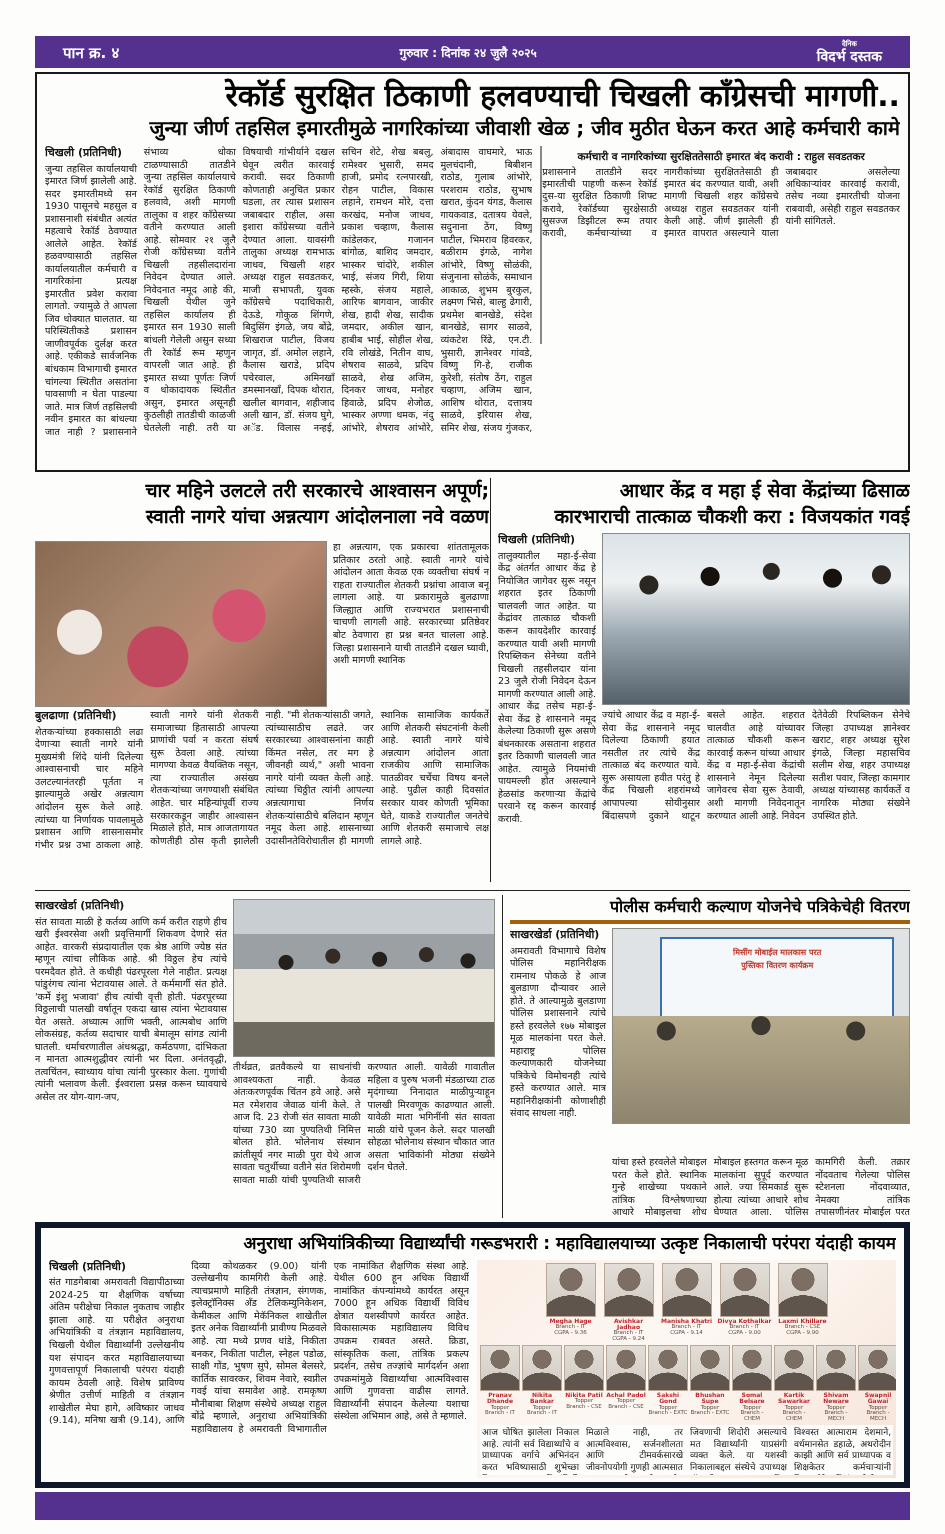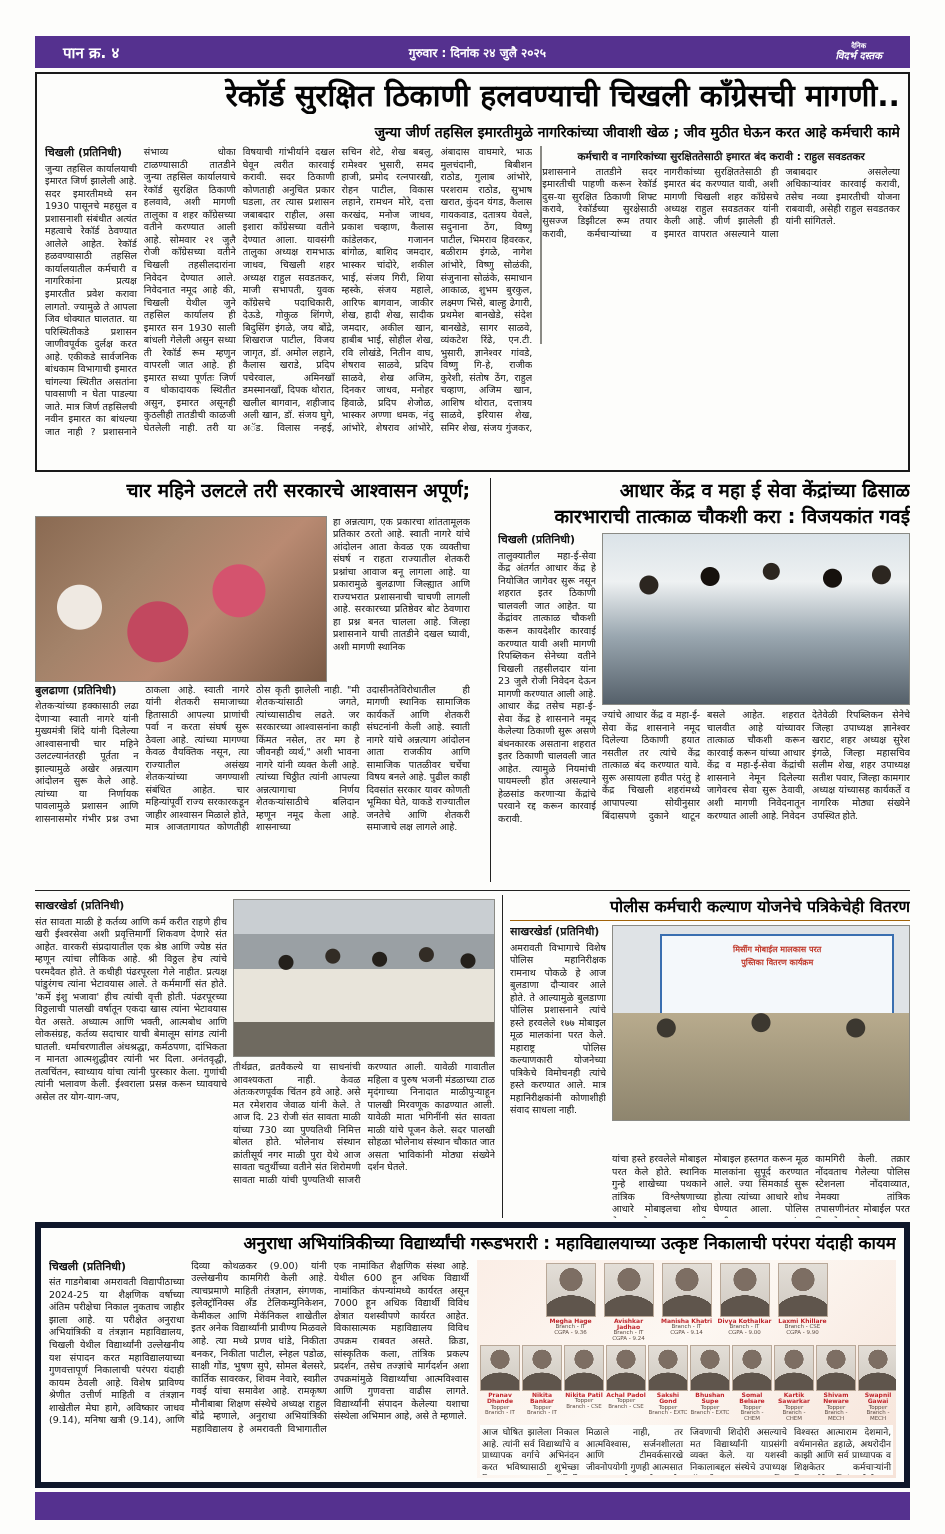--- a/index.html
+++ b/index.html
@@ -6,49 +6,49 @@
   .page{position:relative;width:945px;height:1534px;background:#fdfdfb;margin:0 auto;
         font-family:"DejaVu Sans",sans-serif;color:#141414;overflow:hidden;}
   
   .topbar{position:absolute;left:35px;right:35px;top:36px;height:32px;background:#55318f;
           color:#fff;display:flex;align-items:center;justify-content:space-between;
           padding:0 28px;box-sizing:border-box;font-weight:bold;}
   .topbar .pageno{font-size:15px;}
   .topbar .date{font-size:12px;}
   .brand{text-align:center;line-height:1;}
   .brand .small{display:block;font-size:7px;margin-bottom:1px;}
-  .brand .main{display:block;font-size:10px;font-style:italic;}
+  .brand .main{display:block;font-size:14px;}
   
   .headline{font-weight:bold;text-align:right;white-space:nowrap;overflow:hidden;color:#050505;}
   .dl{display:block;font-weight:bold;font-size:11px;margin-bottom:2px;}
   .colbody{font-size:9.5px;line-height:1.32;text-align:justify;overflow:hidden;}
   .photo{position:relative;border:1px solid #8a8a84;overflow:hidden;box-sizing:border-box;}
   .vr{border-right:1.5px solid #222;}
   
   .a1{position:absolute;left:35px;top:72px;width:875px;height:400px;border:2px solid #1a1a1a;
       box-sizing:border-box;padding:4px 8px;}
   .a1 .h1{font-size:30px;line-height:1.2;}
-  .a1 .h2{font-size:14px;line-height:1.3;margin-top:9px;}
+  .a1 .h2{font-size:20px;line-height:1.3;margin-top:1px;}
   .a1-content{display:flex;gap:8px;margin-top:5px;height:296px;}
   .a1-left{flex:0 0 57%;column-count:5;column-gap:7px;}
   .a1-right{flex:1;display:flex;flex-direction:row;}
   .photo1{height:198px;background:
      radial-gradient(circle at 18% 38%,#2f2a24 0 7px,transparent 8px),
      radial-gradient(circle at 34% 42%,#3a332b 0 7px,transparent 8px),
      radial-gradient(circle at 52% 40%,#2f2a24 0 7px,transparent 8px),
      radial-gradient(circle at 70% 37%,#3a332b 0 7px,transparent 8px),
      radial-gradient(circle at 86% 41%,#2f2a24 0 7px,transparent 8px),
      linear-gradient(180deg,#c9b89d 0%,#b5a184 30%,#8f7c64 55%,#d9d2c4 70%,#6b5c49 100%);}
   .a1-caption{margin-top:4px;flex:1;display:flex;flex-direction:column;overflow:hidden;}
   .cap-title{font-weight:bold;font-size:10.5px;text-align:center;line-height:1.3;}
   .cap-body{margin-top:2px;column-count:3;column-gap:7px;font-size:9.5px;line-height:1.3;
             text-align:justify;overflow:hidden;flex:1;}
   
   .row2{position:absolute;left:35px;top:478px;width:875px;height:404px;display:flex;box-sizing:border-box;}
-  .a2{width:456px;box-sizing:border-box;padding-right:20px;display:flex;flex-direction:column;}
+  .a2{width:456px;box-sizing:border-box;padding-right:1px;display:flex;flex-direction:column;}
   .a2 .hl{font-size:19px;line-height:1.35;}
   .a2-top{display:flex;gap:6px;margin-top:12px;height:164px;}
   .photo2{width:292px;height:166px;background:
      radial-gradient(circle at 70% 45%,#d4536e 0 26px,transparent 27px),
      radial-gradient(circle at 42% 70%,#c2485f 0 30px,transparent 31px),
      radial-gradient(circle at 15% 55%,#efe9e2 0 22px,transparent 23px),
      linear-gradient(135deg,#8a6a52 0%,#a4836a 35%,#b98a72 60%,#7a5a45 100%);}
   .a2-side{flex:1;}
   .a2-bottom{margin-top:4px;flex:1;column-count:4;column-gap:7px;overflow:hidden;}
   .a3{flex:1;box-sizing:border-box;padding-left:7px;display:flex;flex-direction:column;}
@@ -74,21 +74,21 @@
   .a4-right{flex:1;display:flex;flex-direction:column;}
   .photo4{height:158px;background:
      radial-gradient(circle at 20% 40%,#24201b 0 7px,transparent 8px),
      radial-gradient(circle at 38% 36%,#322c25 0 7px,transparent 8px),
      radial-gradient(circle at 56% 38%,#24201b 0 7px,transparent 8px),
      radial-gradient(circle at 74% 35%,#322c25 0 7px,transparent 8px),
      radial-gradient(circle at 90% 39%,#24201b 0 7px,transparent 8px),
      linear-gradient(180deg,#c9ced2 0 22%,#9aa0a4 22% 44%,#e8e4da 44% 78%,#6f6a60 78% 100%);}
   .a4-body{margin-top:4px;flex:1;column-count:2;column-gap:7px;overflow:hidden;}
   .a5{flex:1;box-sizing:border-box;padding-left:7px;display:flex;flex-direction:column;border-left:1.5px solid #222;}
-  .a5 .hl{font-size:16px;border-bottom:1px solid #a16207;padding-bottom:3px;}
+  .a5 .hl{font-size:16px;border-bottom:4px solid #a16207;padding-bottom:3px;}
   .a5-main{display:flex;gap:6px;margin-top:4px;flex:1;overflow:hidden;}
   .a5-leftcol{width:96px;flex:none;}
   .a5-right{flex:1;display:flex;flex-direction:column;gap:28px;}
   .photo5{height:196px;background:linear-gradient(180deg,#dfe3e6 0 48%,#bdb49c 48%,#8e856e 100%);}
   .photo5 .banner{position:absolute;top:8px;left:16%;right:5%;height:44%;background:#f4f8fb;
      border:2px solid #3a6fb0;color:#c0392b;font-weight:bold;font-size:8px;text-align:center;
      padding-top:8px;line-height:1.6;box-sizing:border-box;}
   .photo5 .officers{position:absolute;bottom:0;left:0;right:0;height:55%;background:
      radial-gradient(circle at 18% 14%,#3c3830 0 9px,transparent 10px),
      radial-gradient(circle at 50% 9%,#3c3830 0 9px,transparent 10px),
@@ -150,20 +150,21 @@
           <div class="cap-title">कर्मचारी व नागरिकांच्या सुरक्षिततेसाठी इमारत बंद करावी : राहुल सवडतकर</div>
           <div class="cap-body">प्रशासनाने तातडीने सदर इमारतीची पाहणी करून रेकॉर्ड दुस-या सुरक्षित ठिकाणी शिफ्ट करावे, रेकॉर्डच्या सुरक्षेसाठी सुसज्ज डिझीटल रूम तयार करावी, कर्मचाऱ्यांच्या व नागरीकांच्या सुरक्षिततेसाठी ही इमारत बंद करण्यात यावी, अशी मागणी चिखली शहर काँग्रेसचे अध्यक्ष राहुल सवडतकर यांनी केली आहे. जीर्ण झालेली ही इमारत वापरात असल्याने याला जबाबदार असलेल्या अधिकाऱ्यांवर कारवाई करावी, तसेच नव्या इमारतीची योजना राबवावी, असेही राहुल सवडतकर यांनी सांगितले.</div>
         </div>
       </div>
     </div>
   </section>
 
   <div class="row2">
     <section class="a2 vr">
       <div class="headline hl">चार महिने उलटले तरी सरकारचे आश्वासन अपूर्ण;</div>
+      <div class="headline hl">स्वाती नागरे यांचा अन्नत्याग आंदोलनाला नवे वळण</div>
       <div class="a2-top">
         <div class="photo photo2"></div>
         <div class="a2-side colbody">हा अन्नत्याग, एक प्रकारचा शांततामूलक प्रतिकार ठरतो आहे. स्वाती नागरे यांचे आंदोलन आता केवळ एक व्यक्तीचा संघर्ष न राहता राज्यातील शेतकरी प्रश्नांचा आवाज बनू लागला आहे. या प्रकारामुळे बुलढाणा जिल्ह्यात आणि राज्यभरात प्रशासनाची चाचणी लागली आहे. सरकारच्या प्रतिष्ठेवर बोट ठेवणारा हा प्रश्न बनत चालला आहे. जिल्हा प्रशासनाने याची तातडीने दखल घ्यावी, अशी मागणी स्थानिक</div>
       </div>
       <div class="a2-bottom colbody">
         <b class="dl">बुलढाणा (प्रतिनिधी)</b>
         <span>शेतकऱ्यांच्या हक्कासाठी लढा देणाऱ्या स्वाती नागरे यांनी मुख्यमंत्री शिंदे यांनी दिलेल्या आश्वासनाची चार महिने उलटल्यानंतरही पूर्तता न झाल्यामुळे अखेर अन्नत्याग आंदोलन सुरू केले आहे. त्यांच्या या निर्णायक पावलामुळे प्रशासन आणि शासनासमोर गंभीर प्रश्न उभा ठाकला आहे. स्वाती नागरे यांनी शेतकरी समाजाच्या हितासाठी आपल्या प्राणांची पर्वा न करता संघर्ष सुरू ठेवला आहे. त्यांच्या मागण्या केवळ वैयक्तिक नसून, त्या राज्यातील असंख्य शेतकऱ्यांच्या जगण्याशी संबंधित आहेत. चार महिन्यांपूर्वी राज्य सरकारकडून जाहीर आश्वासन मिळाले होते, मात्र आजतागायत कोणतीही ठोस कृती झालेली नाही. "मी शेतकऱ्यांसाठी जगते, त्यांच्यासाठीच लढते. जर सरकारच्या आश्वासनांना काही किंमत नसेल, तर मग हे जीवनही व्यर्थ," अशी भावना नागरे यांनी व्यक्त केली आहे. त्यांच्या चिठ्ठीत त्यांनी आपल्या अन्नत्यागाचा निर्णय शेतकऱ्यांसाठीचे बलिदान म्हणून नमूद केला आहे. शासनाच्या उदासीनतेविरोधातील ही मागणी स्थानिक सामाजिक कार्यकर्ते आणि शेतकरी संघटनांनी केली आहे. स्वाती नागरे यांचे अन्नत्याग आंदोलन आता राजकीय आणि सामाजिक पातळीवर चर्चेचा विषय बनले आहे. पुढील काही दिवसांत सरकार यावर कोणती भूमिका घेते, याकडे राज्यातील जनतेचे आणि शेतकरी समाजाचे लक्ष लागले आहे.</span>
       </div>
     </section>
 

